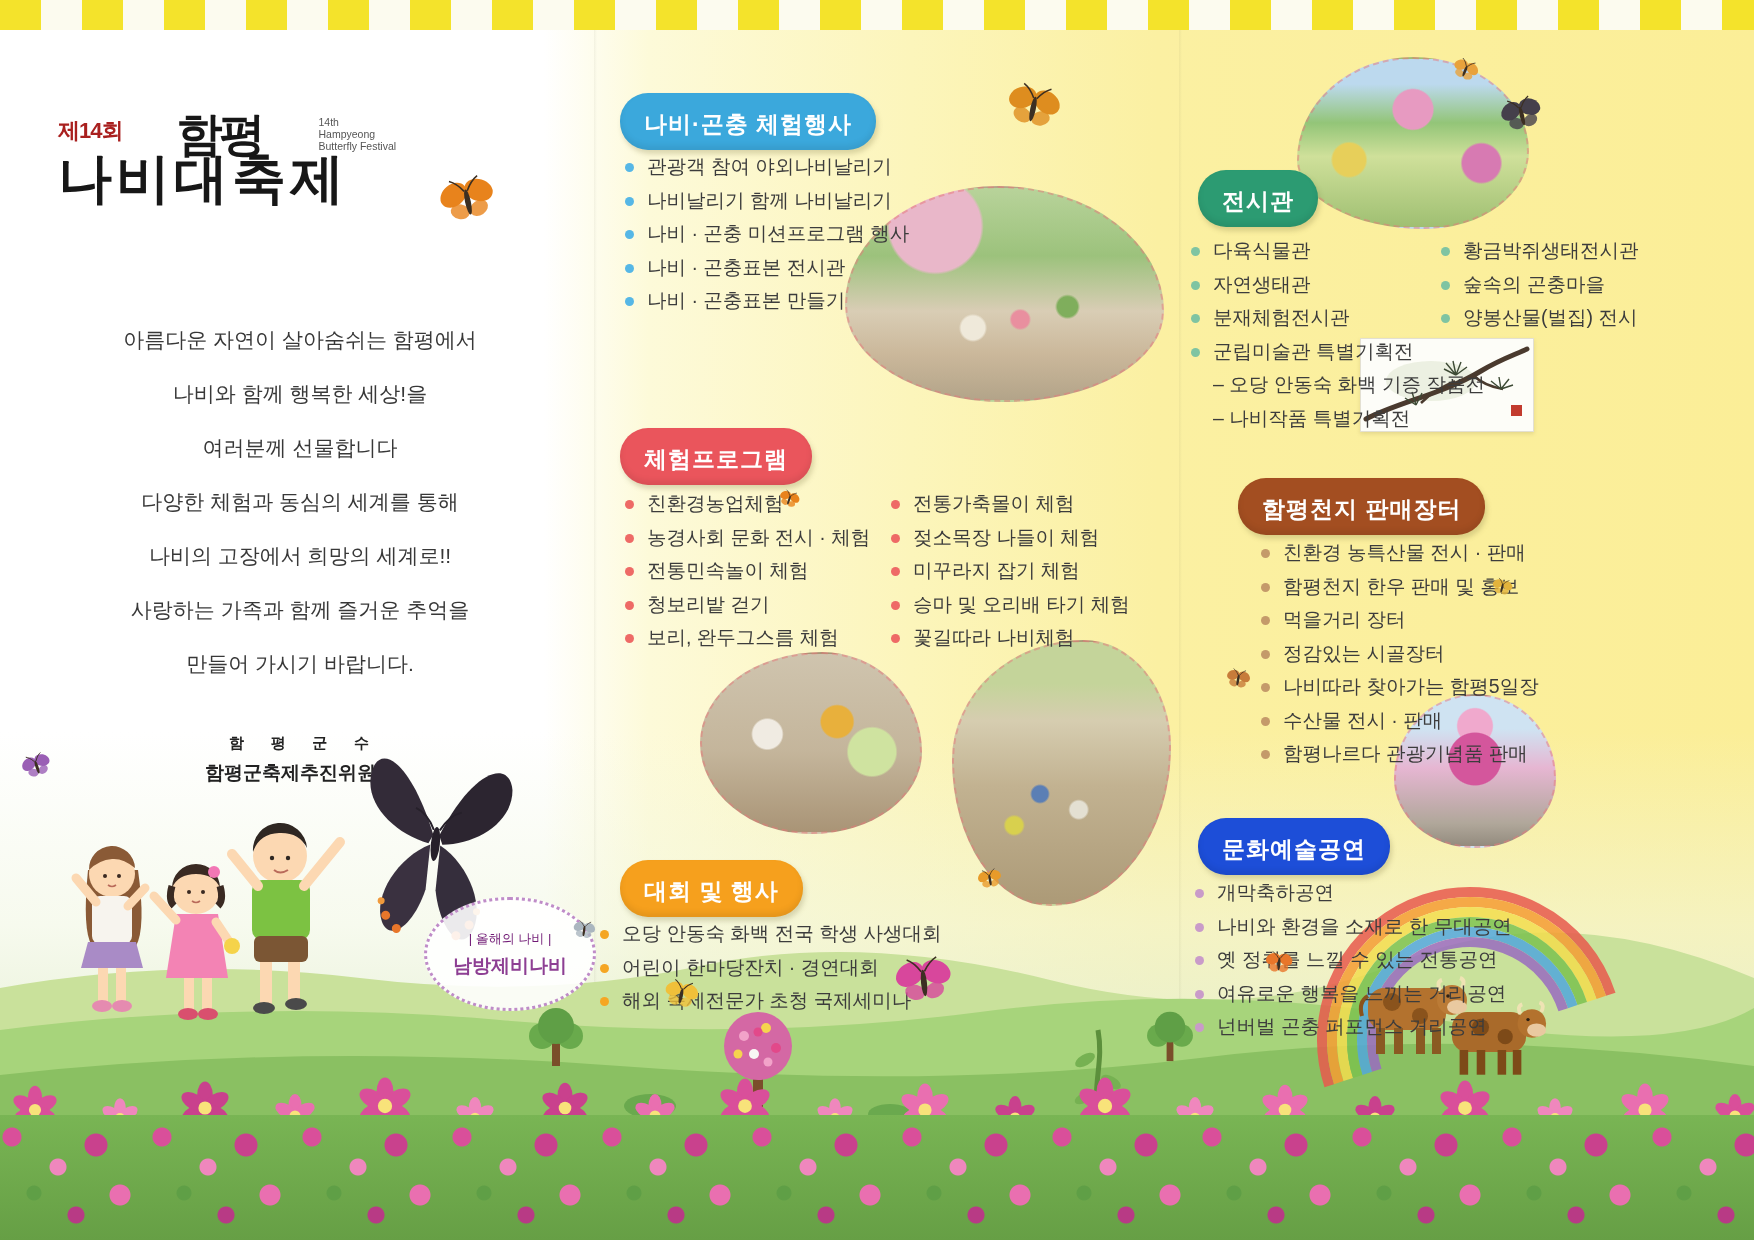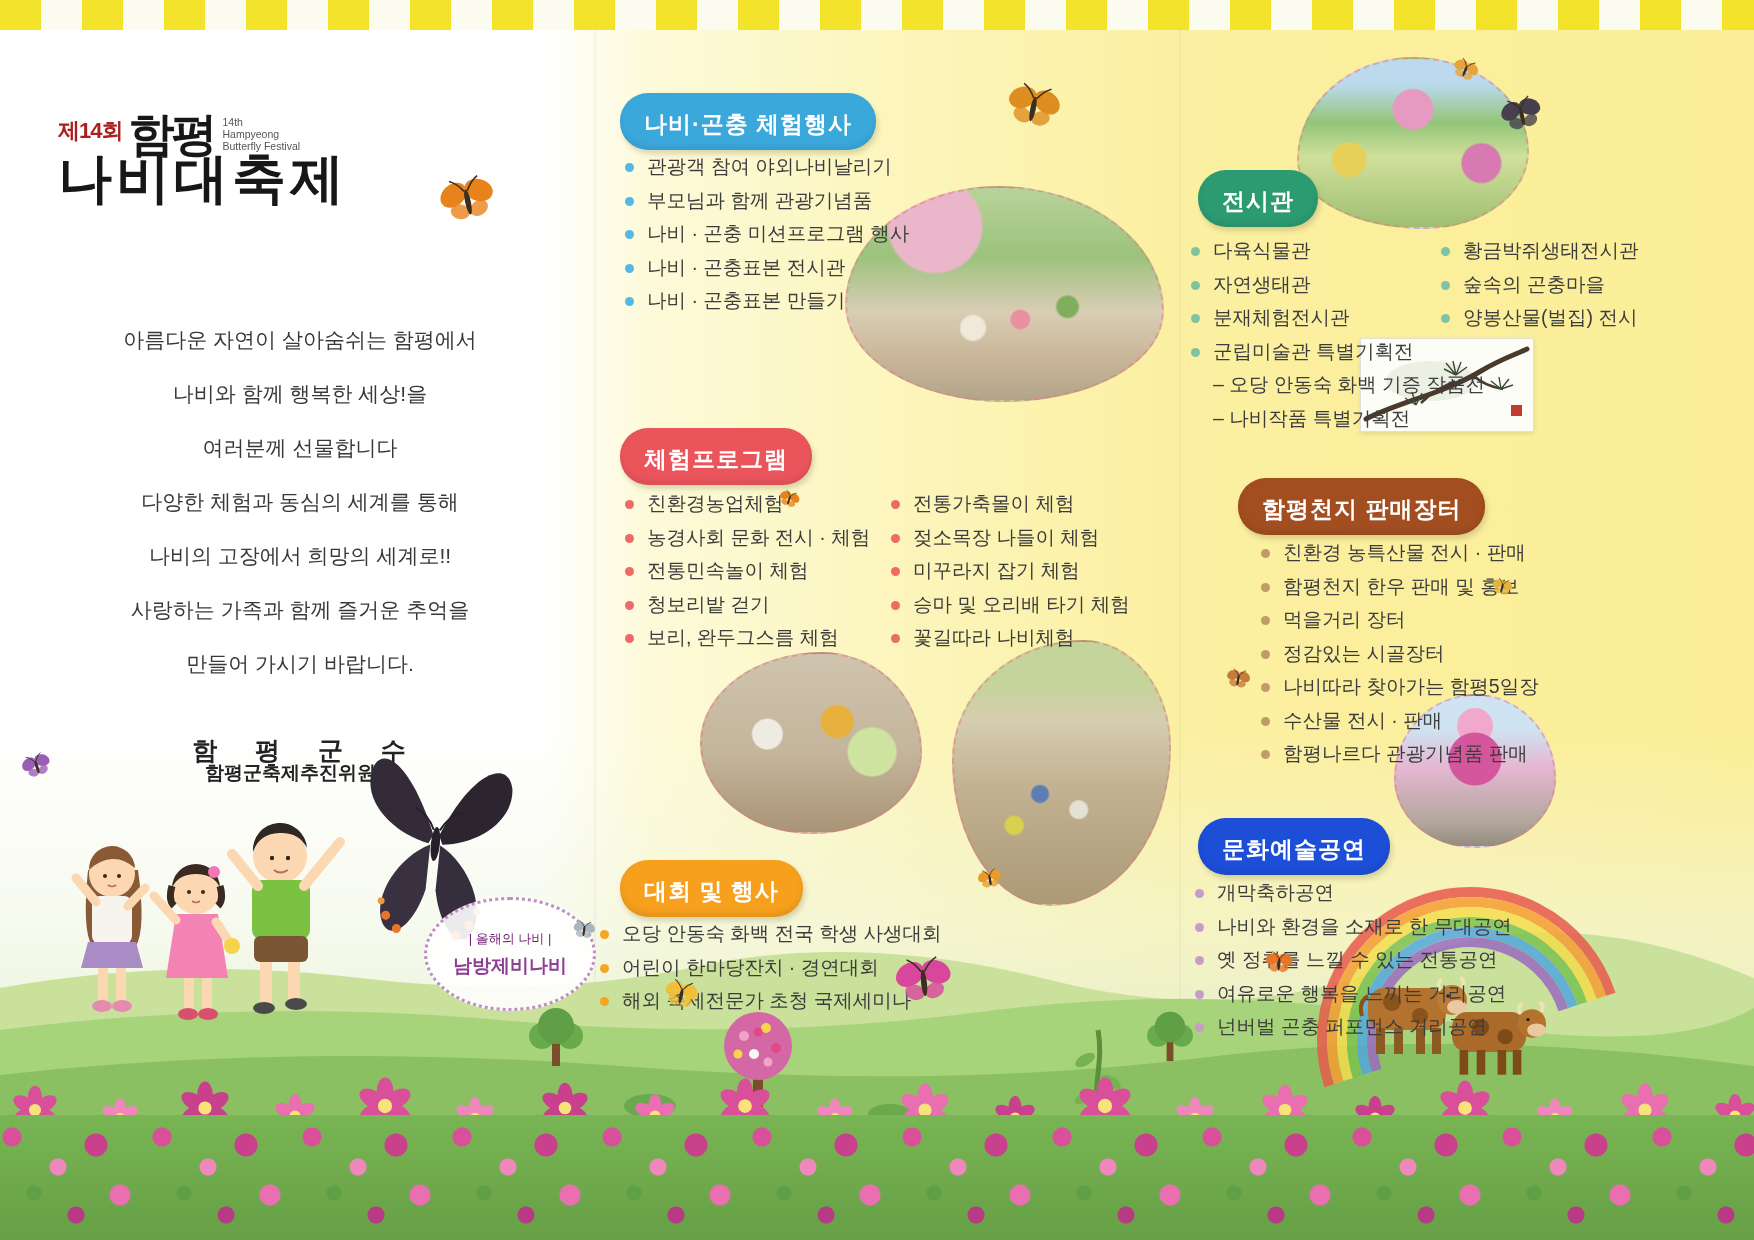--- a/index.html
+++ b/index.html
@@ -21,30 +21,30 @@
   .list{position:absolute;z-index:6;list-style:none;margin:0;padding:0;
     font-size:19.5px;color:#3c3c3c;}
   .list li{position:relative;padding-left:25px;line-height:33.5px;white-space:nowrap;}
   .list li::before{content:'';position:absolute;left:3px;top:13px;width:9px;height:9px;border-radius:50%;background:var(--b,#999);}
   .list li.sub{padding-left:25px;}
   .list li.sub::before{display:none;}
   .c-blue{--b:#56b7e6}.c-red{--b:#ee6a66}.c-orange{--b:#f5a623}
   .c-green{--b:#7fc4a2}.c-brown{--b:#c49a6a}.c-purple{--b:#c99bc9}
   
   .logo{position:absolute;left:58px;top:112px;z-index:6;color:#171717;}
-  .logo-row1{display:flex;align-items:flex-start;}
+  .logo-row1{display:flex;align-items:flex-start;gap:48px;}
   .logo-ed{color:#a9201f;font-weight:800;font-size:22px;margin:4px 6px 0 0;letter-spacing:-1px;}
   .logo-w1{font-size:46px;font-weight:900;letter-spacing:-3px;line-height:44px;}
   .logo-eng{font-size:10.5px;color:#555;line-height:12px;margin:4px 0 0 8px;}
   .logo-w2{font-size:54px;font-weight:900;letter-spacing:4px;line-height:52px;margin-top:-4px;}
   .greeting{position:absolute;left:20px;top:313px;width:560px;z-index:6;list-style:none;margin:0;padding:0;
     text-align:center;font-size:21px;color:#383838;}
   .greeting li{line-height:54px;white-space:nowrap;}
   .sign{position:absolute;left:20px;width:560px;z-index:6;text-align:center;font-weight:700;color:#222;white-space:pre;}
-  .sign1{top:734px;font-size:25px;letter-spacing:2px;}
+  .sign1{top:734px;font-size:15px;letter-spacing:2px;}
   .sign2{top:760px;font-size:19px;}
   .badge{position:absolute;left:424px;top:897px;width:166px;height:108px;z-index:7;
     border:3px dotted #bf8cc8;border-radius:50%;background:rgba(255,255,255,.9);
     display:flex;flex-direction:column;align-items:center;justify-content:center;gap:5px;}
   .badge-label{font-size:13px;color:#701a75;}
   .badge-name{font-size:19px;font-weight:800;color:#8d3f93;}
   
   .photo{position:absolute;z-index:4;border:2px dashed rgba(231,120,120,.5);}
   .ph1{left:845px;top:186px;width:315px;height:212px;border-radius:48% 52% 50% 50%/55% 58% 42% 45%;
     background:radial-gradient(circle at 28% 18%,#e9b7c9 0 16%,rgba(0,0,0,0) 17%),
@@ -275,21 +275,21 @@
   <div class="sign sign2">함평군축제추진위원장</div>
 
   <div class="badge">
     <div class="badge-label">| 올해의 나비 |</div>
     <div class="badge-name">남방제비나비</div>
   </div>
 
   <div class="pill" style="left:620px;top:93px;background:#3ba8dc">나비·곤충 체험행사</div>
   <ul class="list c-blue" style="left:622px;top:150px">
       <li>관광객 참여 야외나비날리기</li>
-      <li>부모님과 함께 관광기념품</li>
+      <li>나비날리기 함께 나비날리기</li>
       <li>나비 · 곤충 미션프로그램 행사</li>
       <li>나비 · 곤충표본 전시관</li>
       <li>나비 · 곤충표본 만들기</li>
     </ul>
 
   <div class="pill" style="left:620px;top:428px;background:#ea555c">체험프로그램</div>
   <ul class="list c-red" style="left:622px;top:487px">
       <li>친환경농업체험</li>
       <li>농경사회 문화 전시 · 체험</li>
       <li>전통민속놀이 체험</li>

